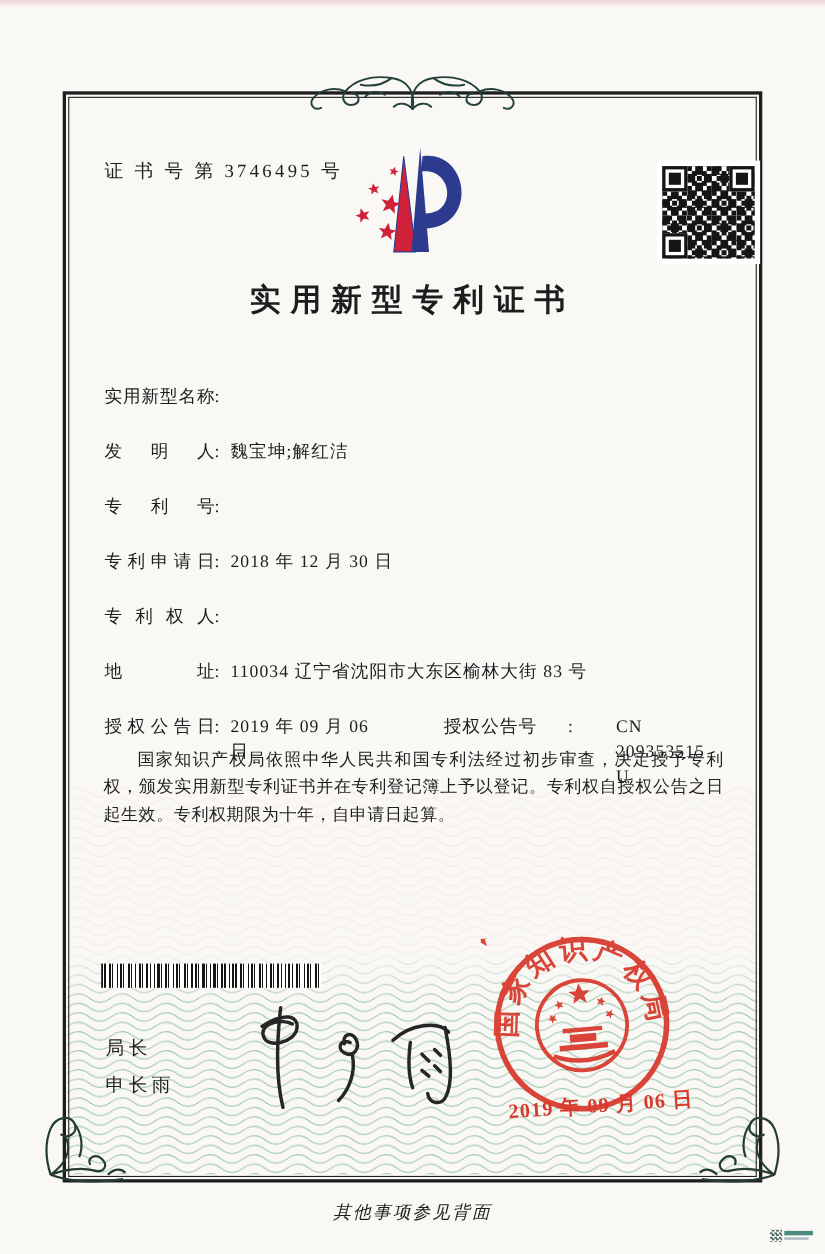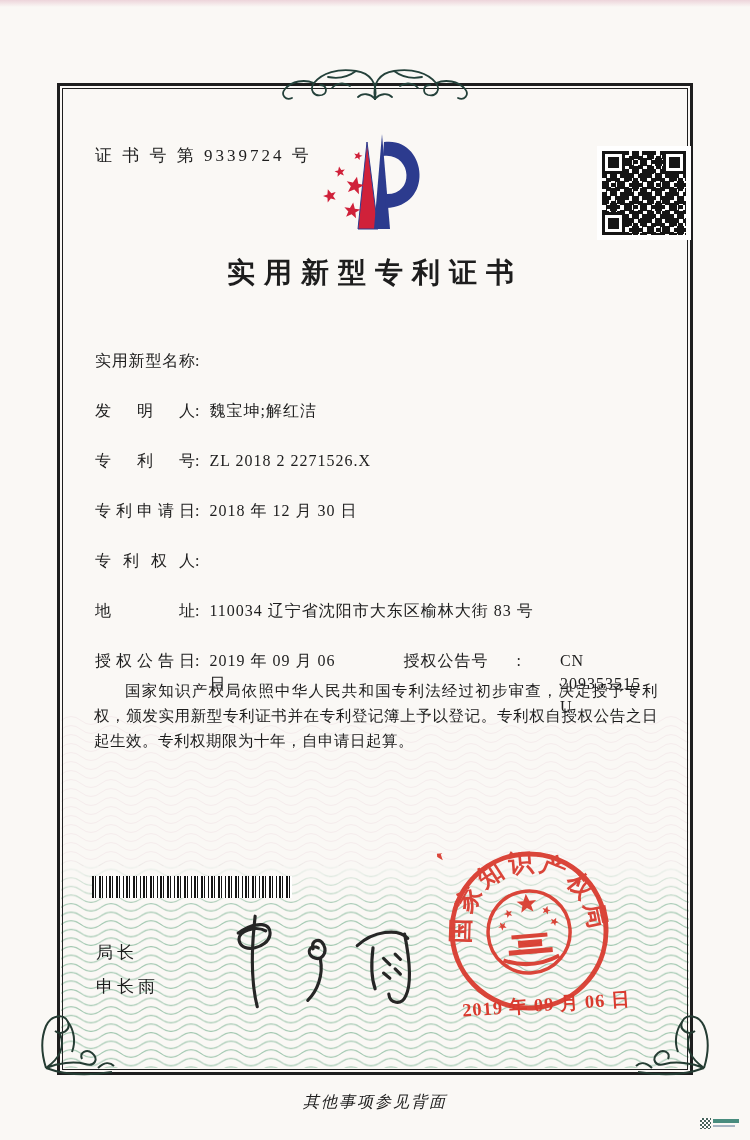--- a/index.html
+++ b/index.html
@@ -109,21 +109,21 @@
     </g>
   </svg>
   <svg class="corner-fl br" viewBox="0 0 78 80">
     <g fill="none" stroke="#253c33" stroke-width="2">
       <path d="M74,70 C48,74 24,72 8,66 M8,66 C3,50 3,36 8,24 C13,13 26,11 30,20 C33,28 24,34 17,29"></path>
       <path d="M8,66 C22,56 27,44 22,32 M8,66 C20,61 36,59 47,62 C57,65 61,57 54,51 C49,47 41,50 44,57"></path>
       <path d="M30,20 C36,28 38,40 34,50 M60,66 C66,60 72,60 76,64"></path>
     </g>
   </svg>
 
-  <div class="cert-no">证 书 号 第 9339724 号</div>
+  <div class="cert-no">证 书 号 第 3746495 号</div>
 
   <svg class="logo" viewBox="0 0 150 112">
     <defs>
       <path id="star" d="M0,-10 L2.9,-3.1 L9.5,-3.1 L4.2,1.2 L5.9,7.7 L0,3.8 L-5.9,7.7 L-4.2,1.2 L-9.5,-3.1 L-2.9,-3.1 Z"></path>
     </defs>
     <polygon points="67,14 78,101 58,101" fill="#d0213a" stroke="#2c3b8e" stroke-width="1"></polygon>
     <polygon points="82,6 90,101 74,101" fill="#2c3b8e"></polygon>
     <path d="M84,14 C126,8 136,78 86,80 L85,66 C116,68 112,24 83,28 Z" fill="#2c3b8e"></path>
     <use href="#star" transform="translate(58,28) scale(0.45) rotate(15)" fill="#d0213a"></use>
     <use href="#star" transform="translate(40,44) scale(0.55) rotate(-10)" fill="#d0213a"></use>
@@ -148,21 +148,20 @@
         <span class="fcolon">:</span>
     </div>
     <div class="frow">
       <span class="flabel">发明人</span>
         <span class="fcolon">:</span>
       <span class="fvalue">魏宝坤;解红洁</span>
     </div>
     <div class="frow">
       <span class="flabel">专利号</span>
         <span class="fcolon">:</span>
-      <span class="fvalue">ZL 2018 2 2271526.X</span>
     </div>
     <div class="frow">
       <span class="flabel">专利申请日</span>
         <span class="fcolon">:</span>
       <span class="fvalue">2018 年 12 月 30 日</span>
     </div>
     <div class="frow">
       <span class="flabel">专利权人</span>
         <span class="fcolon">:</span>
     </div>

